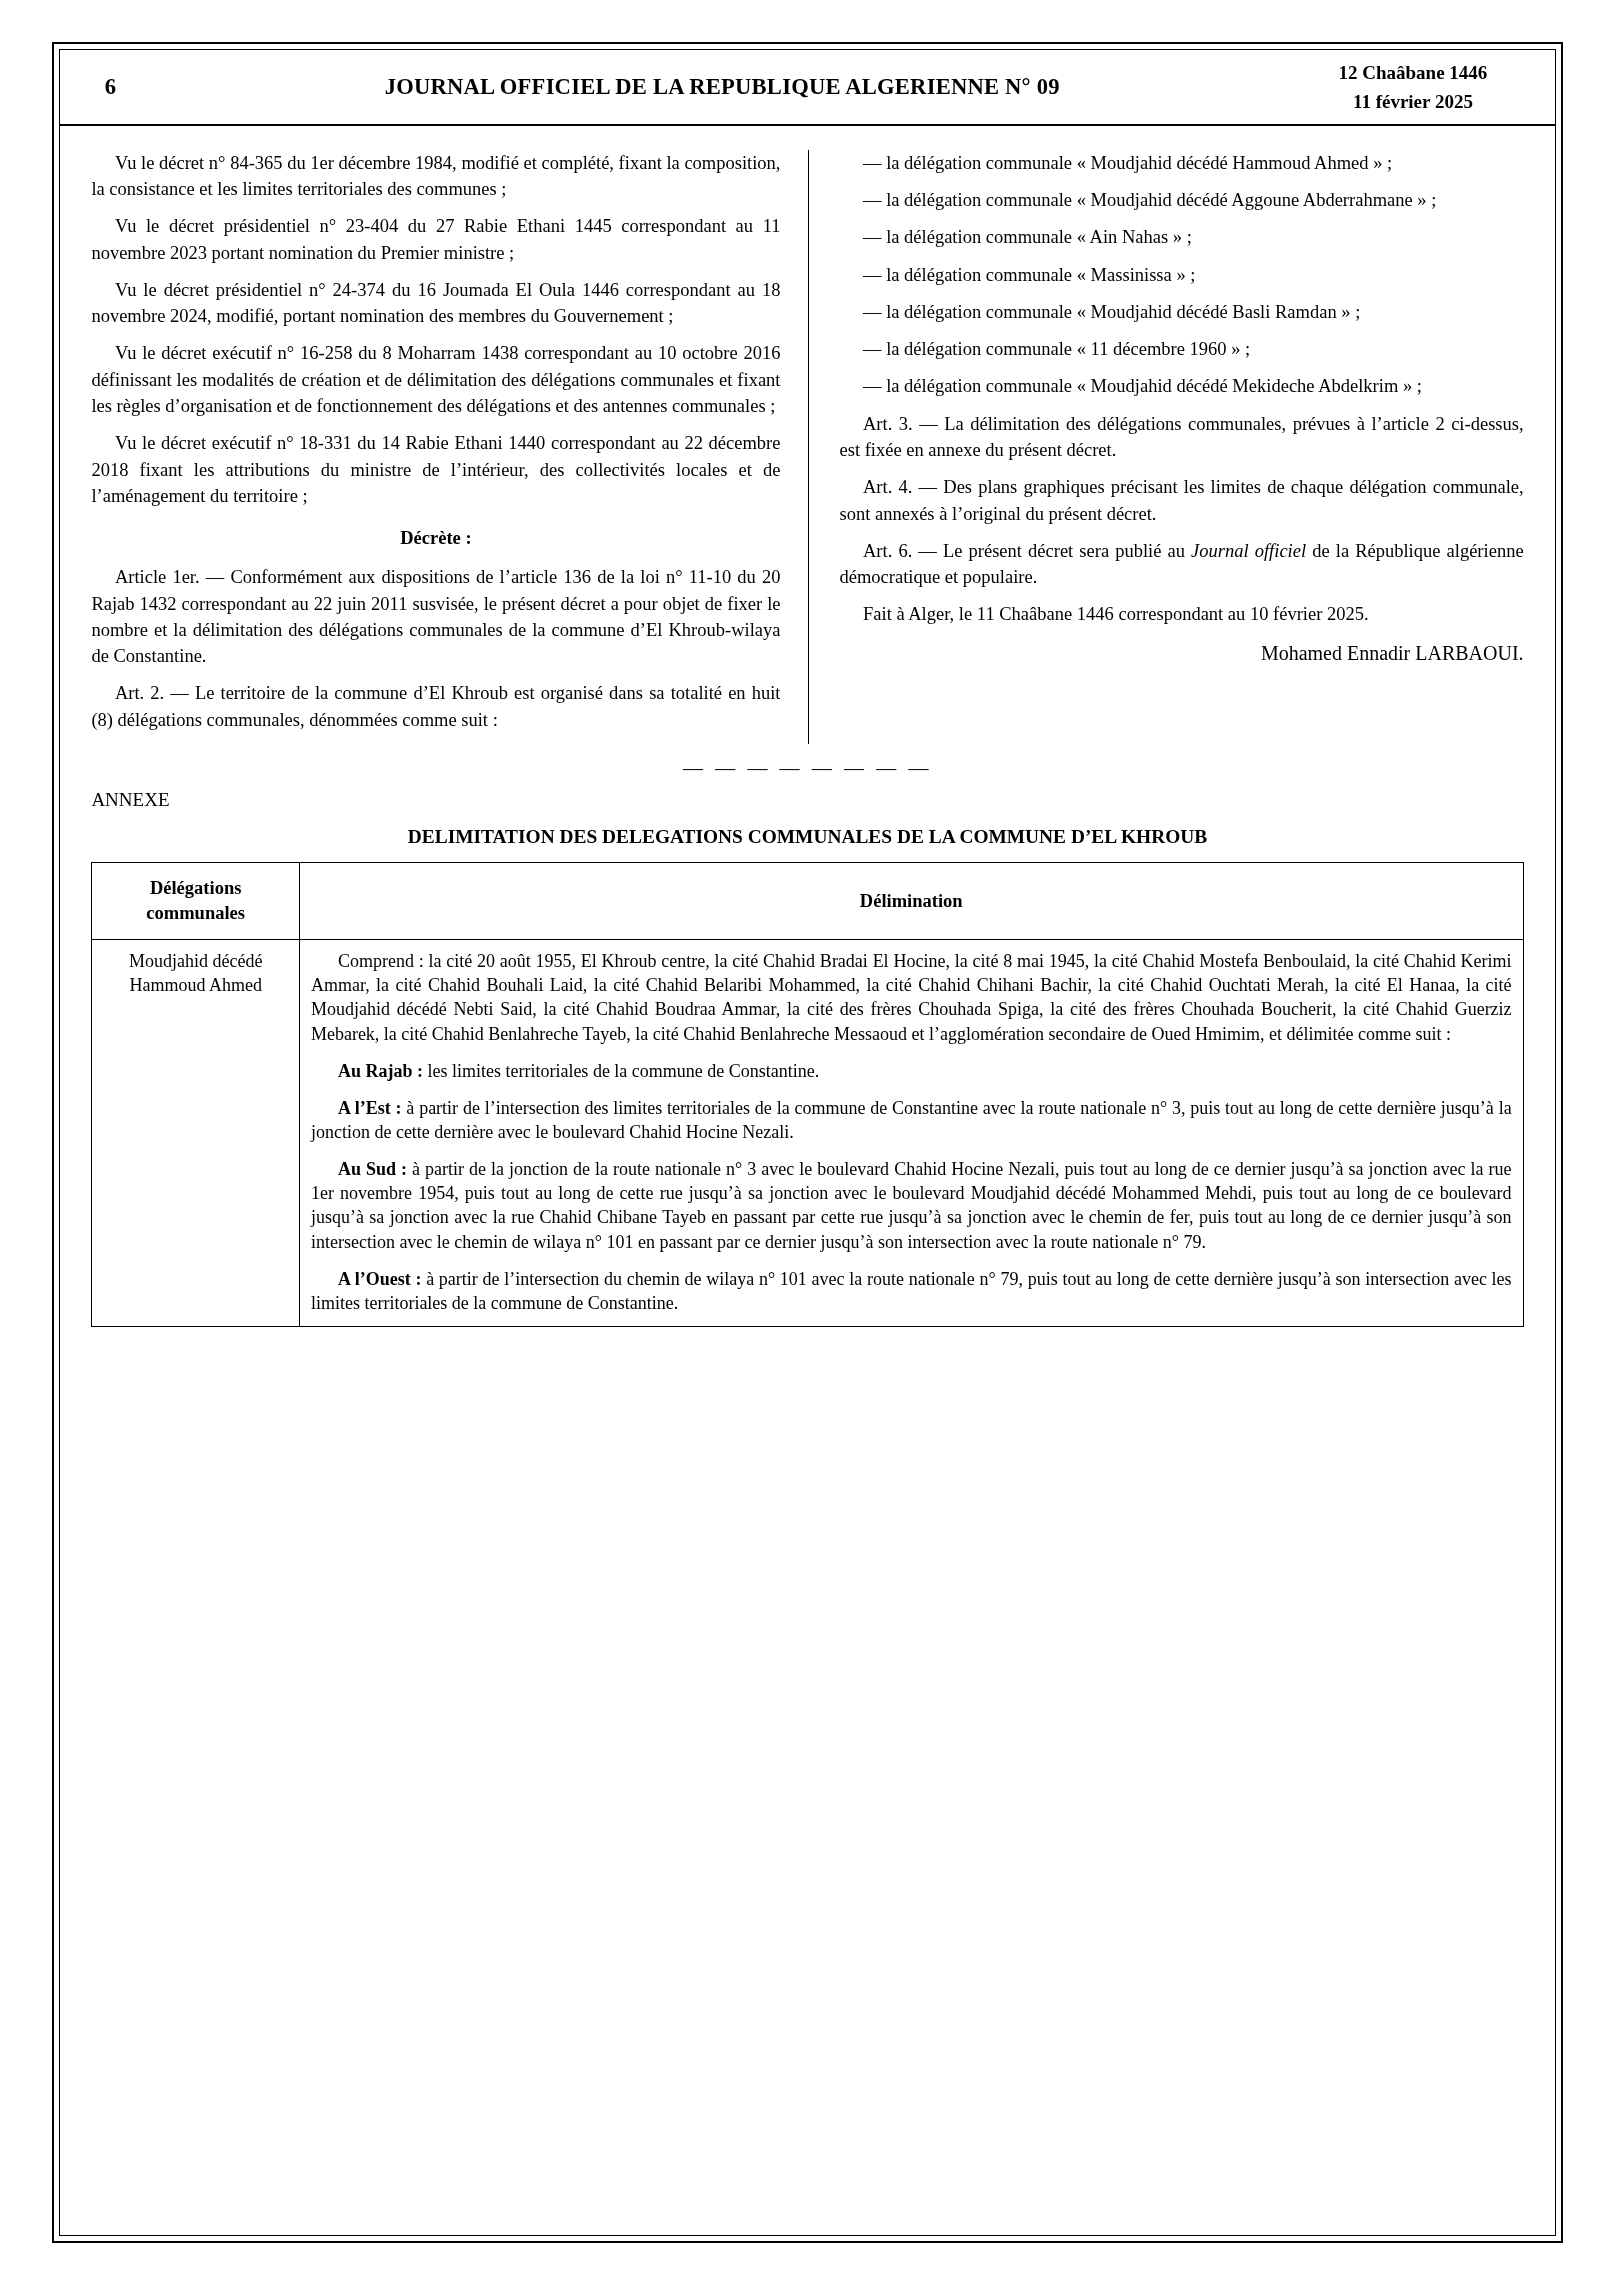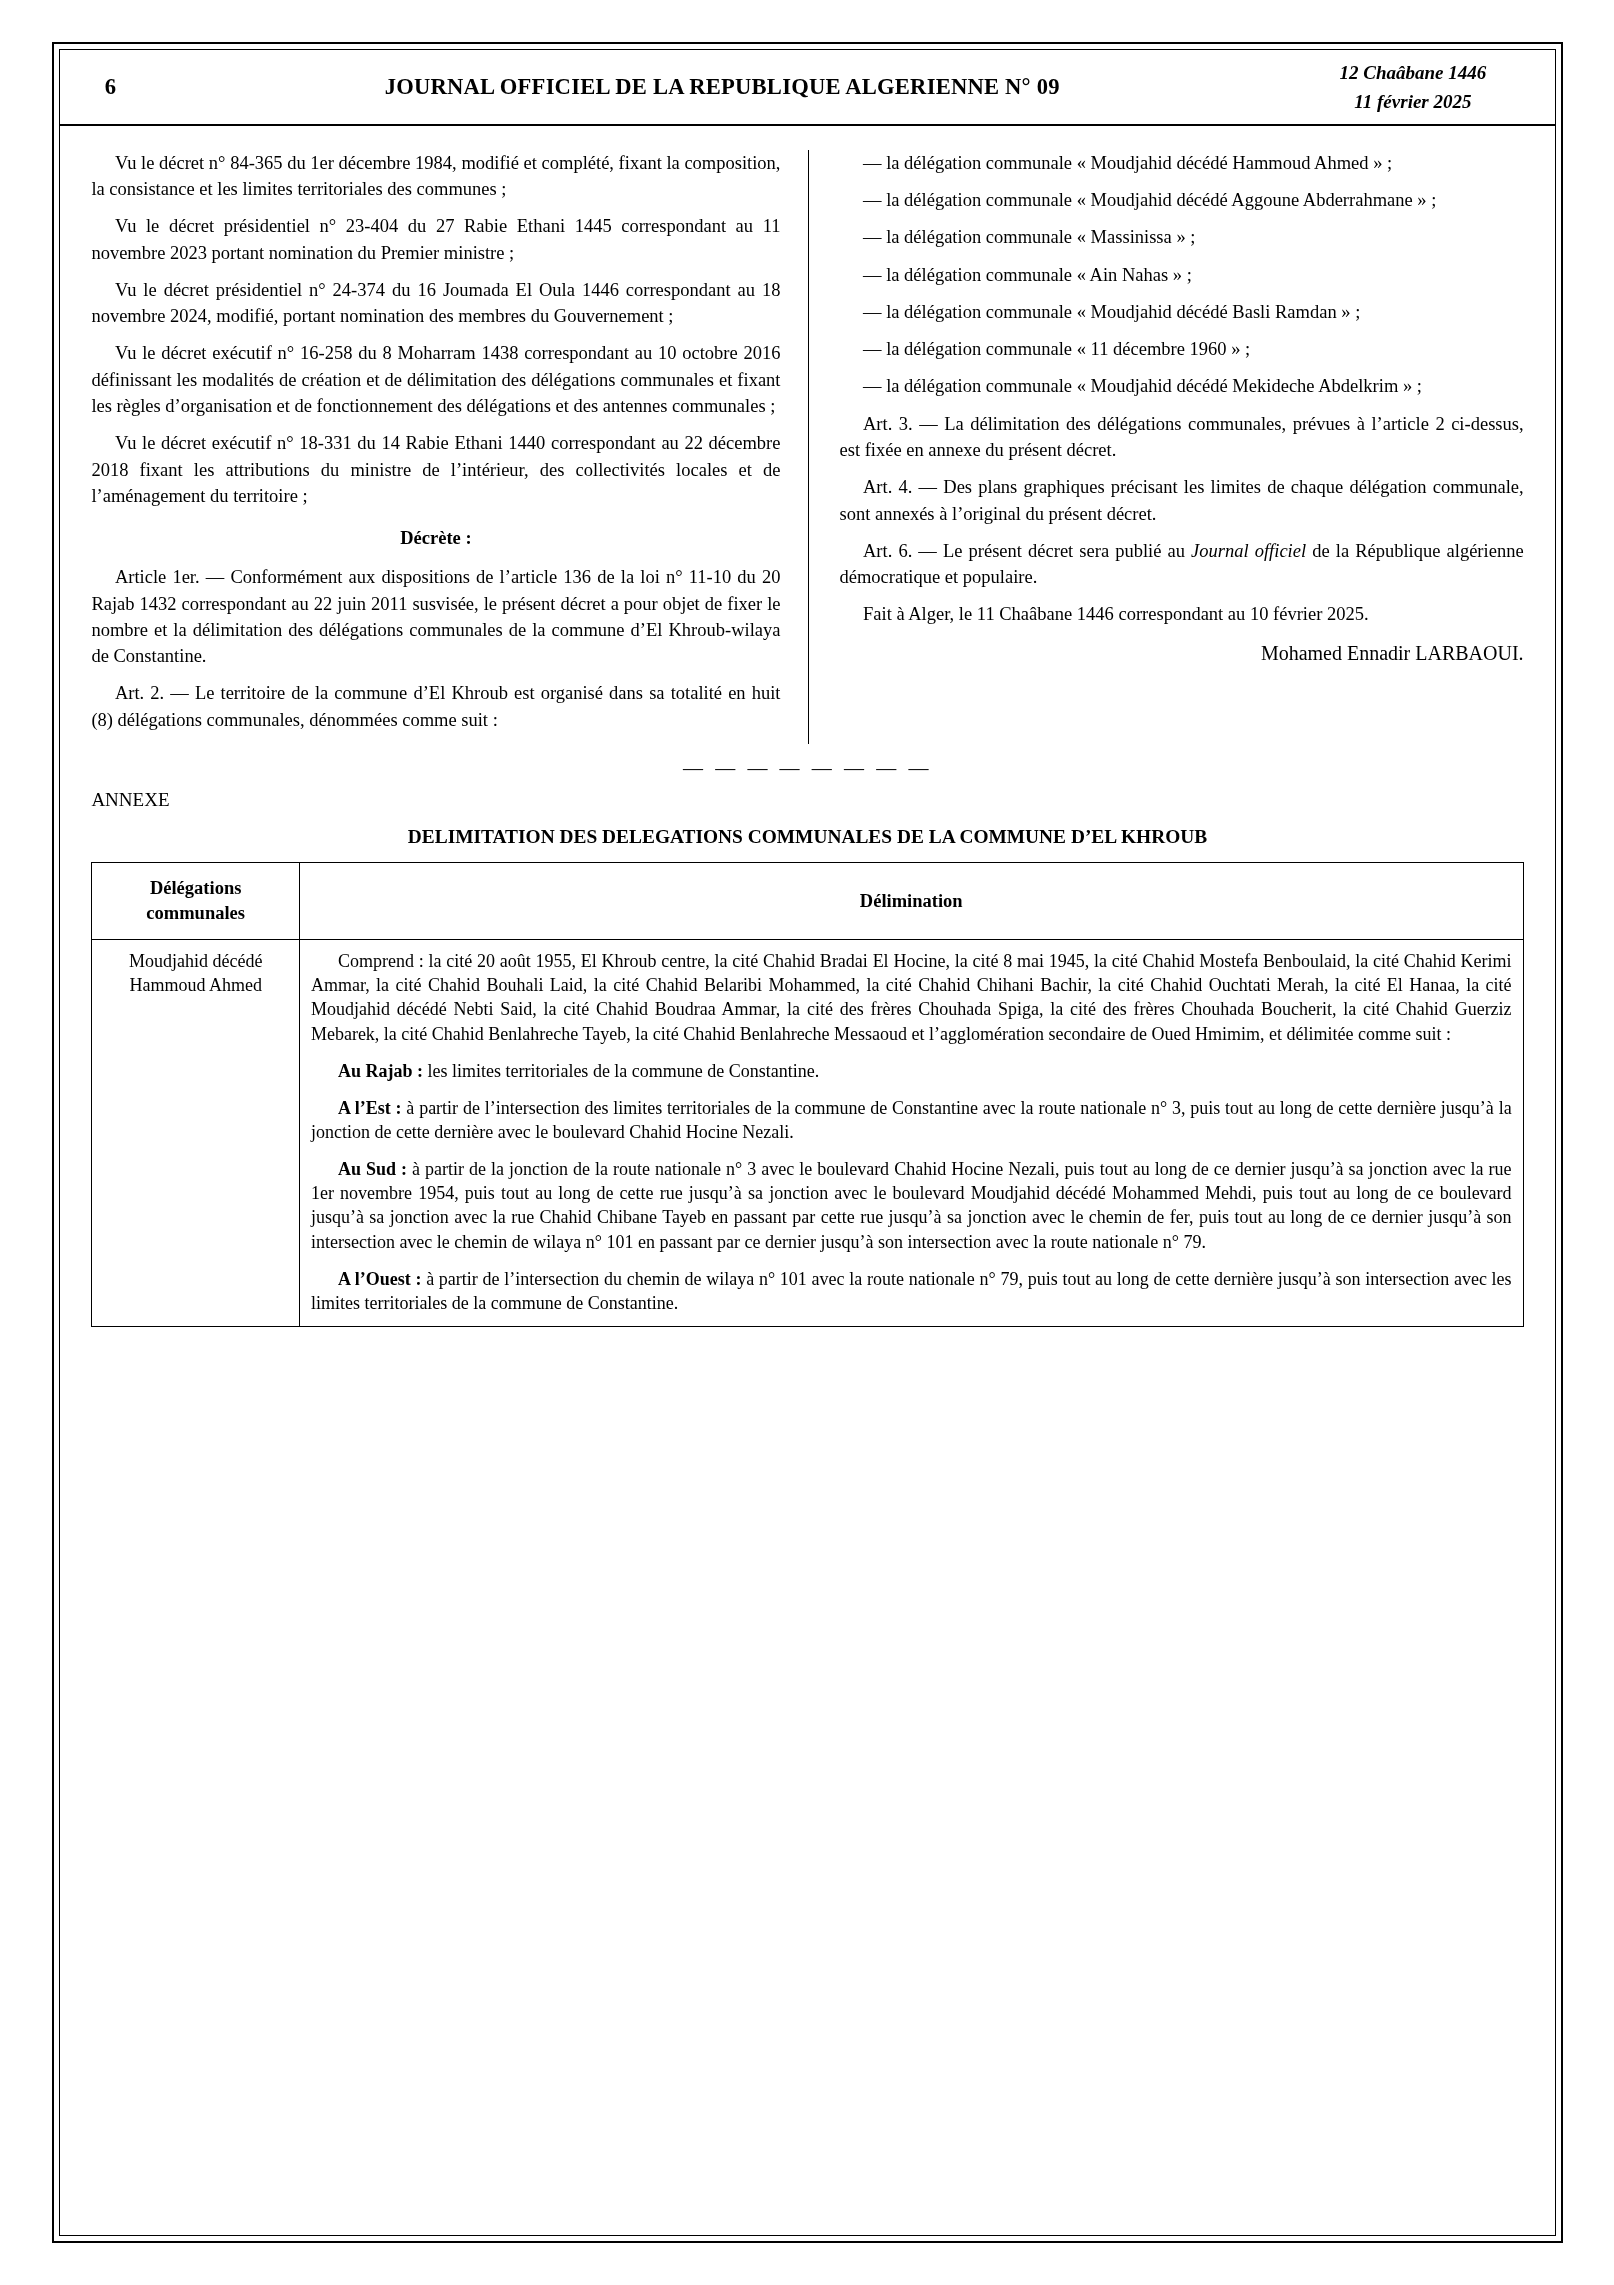--- a/index.html
+++ b/index.html
@@ -60,21 +60,20 @@
   .masthead .dates {
     width: 258px;
     display: flex;
     flex-direction: column;
     align-items: center;
     justify-content: center;
     font-weight: bold;
     font-size: 19px;
     line-height: 1.55;
     padding-right: 12.7px;
-    font-style: italic;
   }
   
   .content {
     padding: 23.5px 31px 0 31px;
   }
   .columns {
     display: flex;
     position: relative;
   }
   .col {
@@ -197,22 +196,22 @@
             <p>Vu le décret exécutif n° 16-258 du 8 Moharram 1438 correspondant au 10 octobre 2016 définissant les modalités de création et de délimitation des délégations communales et fixant les règles d’organisation et de fonctionnement des délégations et des antennes communales ;</p>
             <p>Vu le décret exécutif n° 18-331 du 14 Rabie Ethani 1440 correspondant au 22 décembre 2018 fixant les attributions du ministre de l’intérieur, des collectivités locales et de l’aménagement du territoire ;</p>
             <p class="center">Décrète :</p>
             <p>Article 1er. — Conformément aux dispositions de l’article 136 de la loi n° 11-10 du 20 Rajab 1432 correspondant au 22 juin 2011 susvisée, le présent décret a pour objet de fixer le nombre et la délimitation des délégations communales de la commune d’El Khroub-wilaya de Constantine.</p>
             <p>Art. 2. — Le territoire de la commune d’El Khroub est organisé dans sa totalité en huit (8) délégations communales, dénommées comme suit :</p>
           </div>
 
           <div class="col right">
             <p class="dash">— la délégation communale « Moudjahid décédé Hammoud Ahmed » ;</p>
             <p class="dash">— la délégation communale « Moudjahid décédé Aggoune Abderrahmane » ;</p>
+            <p class="dash">— la délégation communale « Ain Nahas » ;</p>
             <p class="dash">— la délégation communale « Massinissa » ;</p>
-            <p class="dash">— la délégation communale « Ain Nahas » ;</p>
             <p class="dash">— la délégation communale « Moudjahid décédé Basli Ramdan » ;</p>
             <p class="dash">— la délégation communale « 11 décembre 1960 » ;</p>
             <p class="dash">— la délégation communale « Moudjahid décédé Mekideche Abdelkrim » ;</p>
 
             <p>Art. 3. — La délimitation des délégations communales, prévues à l’article 2 ci-dessus, est fixée en annexe du présent décret.</p>
             <p>Art. 4. — Des plans graphiques précisant les limites de chaque délégation communale, sont annexés à l’original du présent décret.</p>
             <p><span>Art. 6. — Le présent décret sera publié au </span><span class="italic">Journal officiel</span><span> de la République algérienne démocratique et populaire.</span></p>
             <p>Fait à Alger, le 11 Chaâbane 1446 correspondant au 10 février 2025.</p>
             <p class="signature">Mohamed Ennadir LARBAOUI.</p>
           </div>

